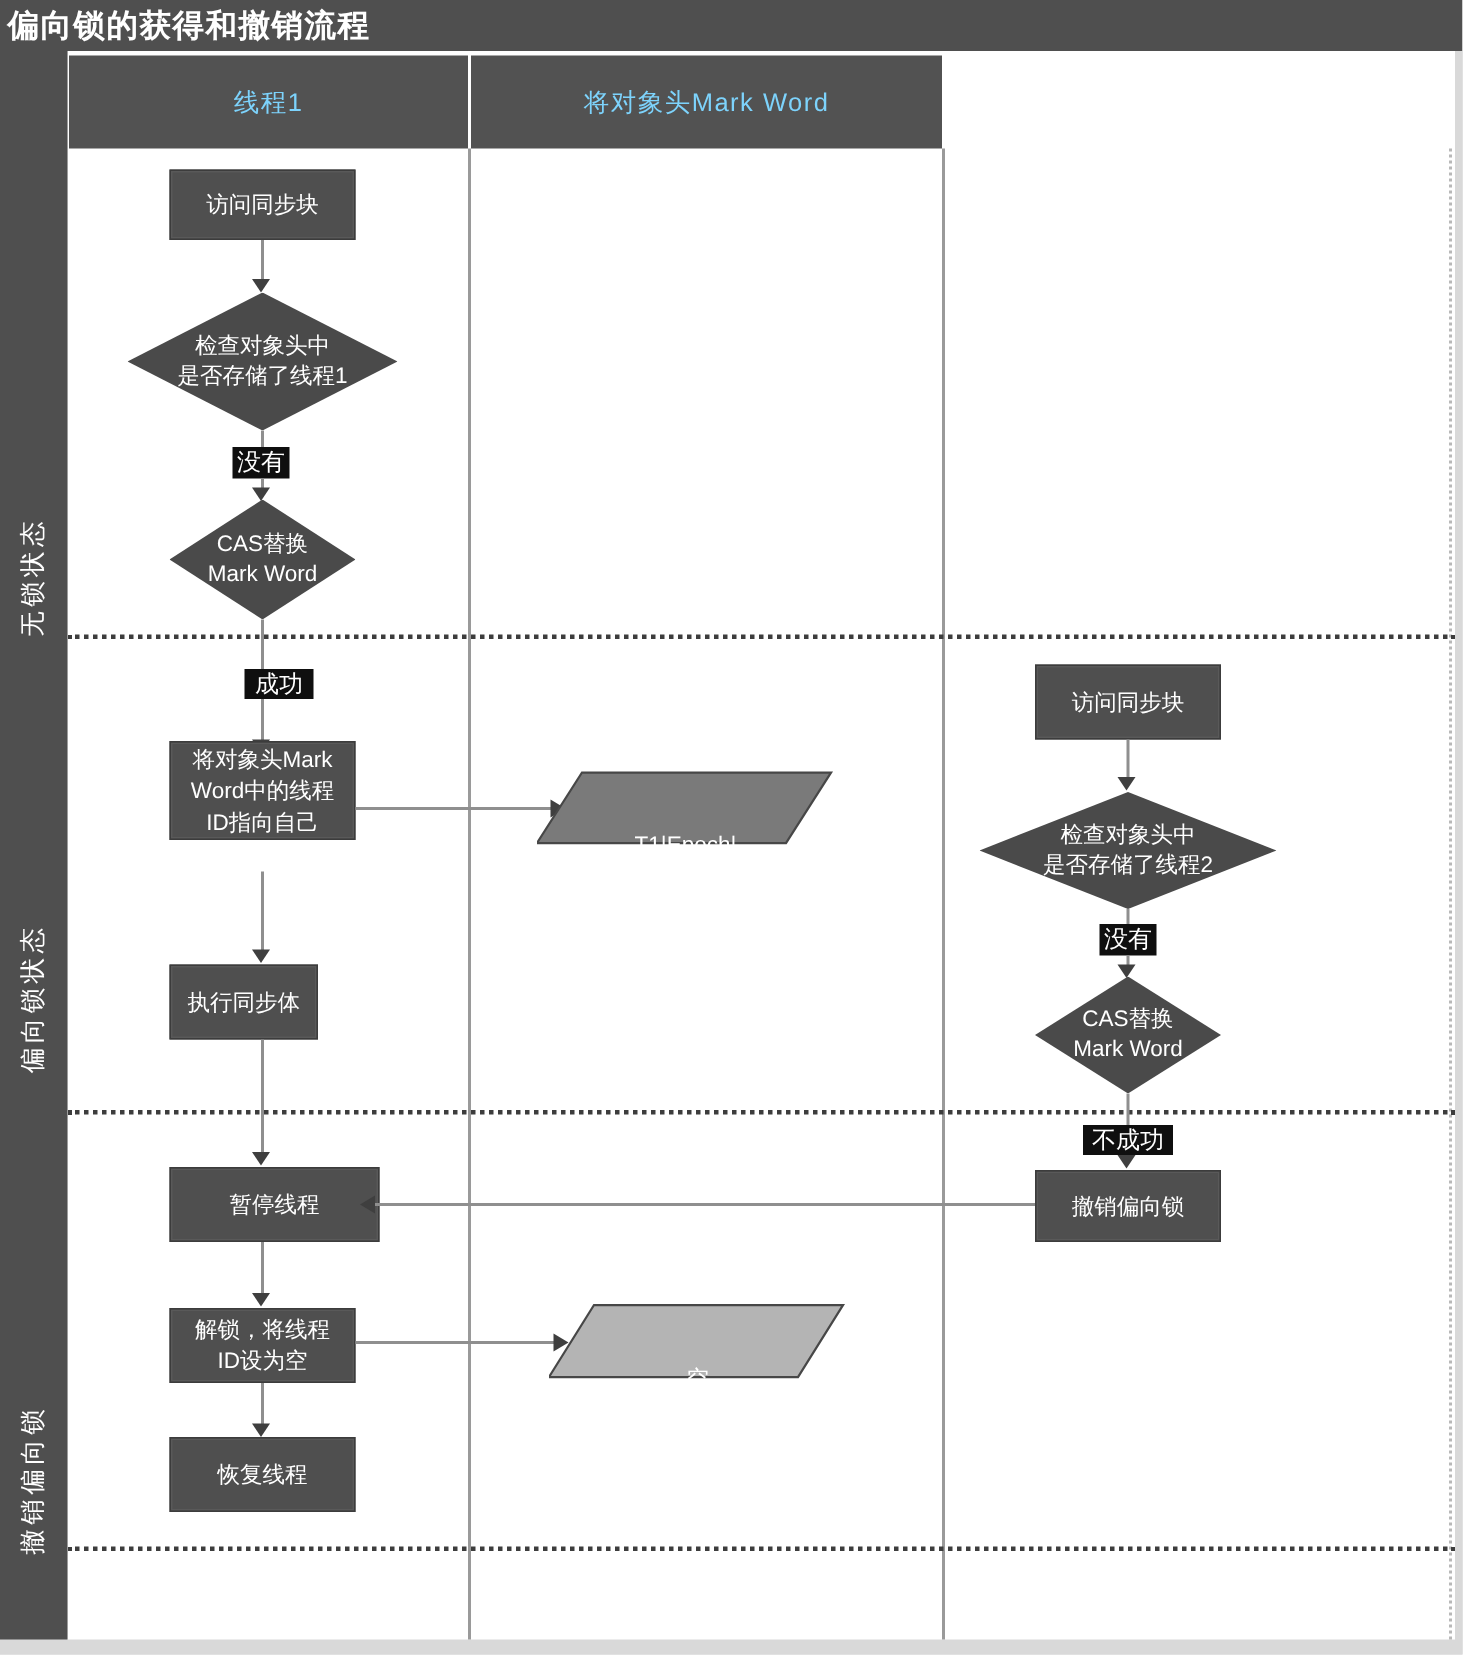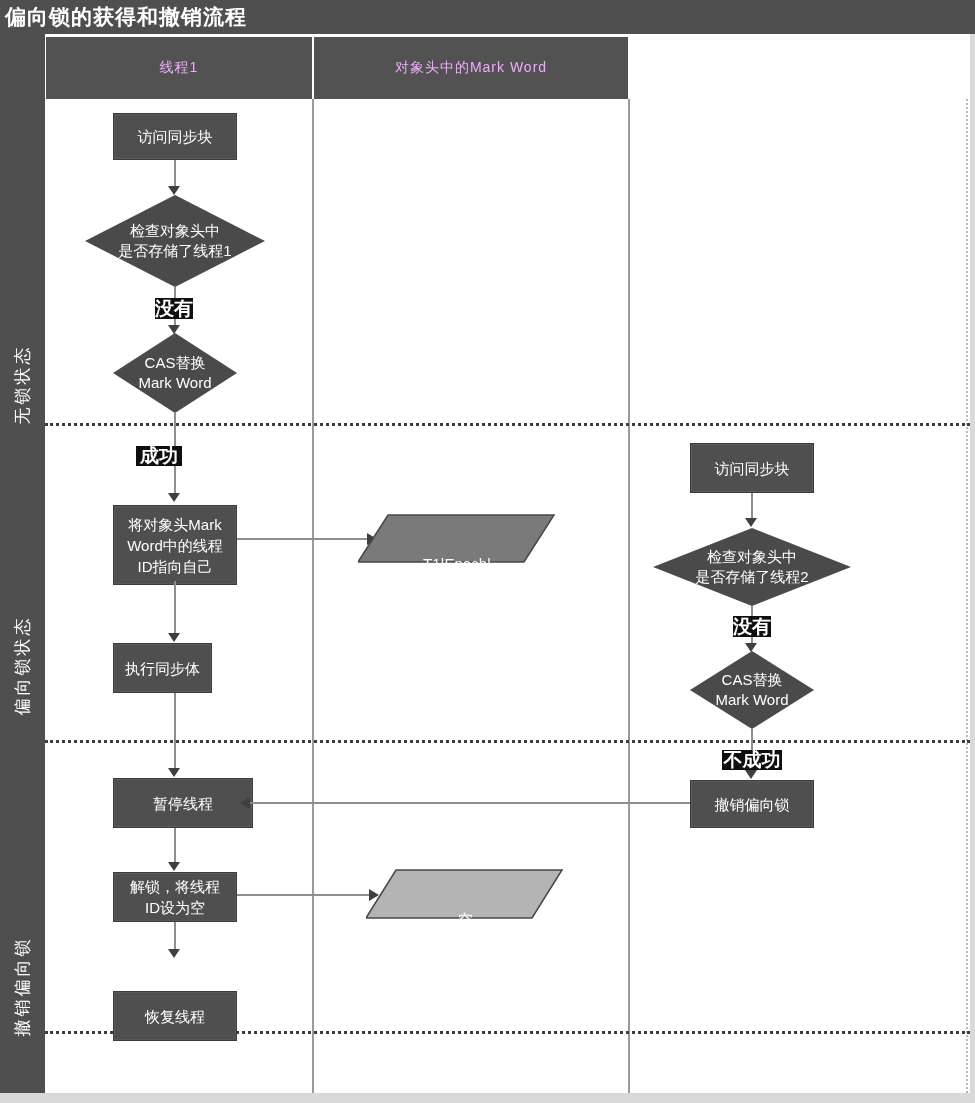--- a/index.html
+++ b/index.html
@@ -10,36 +10,36 @@
   .abs { position:absolute; }
   .pre { white-space:pre-line; }
 
   #title-bar { left:0; top:0; width:975px; height:34px; background:#4f4f4f; display:flex; align-items:center; }
   #title-text { color:#fff; font-size:21px; font-weight:bold; padding-left:5px; letter-spacing:1px; }
 
   #body-bg { left:45px; top:34px; width:925px; height:1059px; background:#ffffff; }
   #sidebar { left:0; top:34px; width:45px; height:1059px; background:#4f4f4f; }
 
   .lane-header { top:37px; height:62px; background:#525252; display:flex; align-items:center; justify-content:center;
-                 color:#f0abfc; font-size:14px; letter-spacing:1px; }
+                 color:#7dd3fc; font-size:17px; letter-spacing:1px; }
 
   .vsep { top:99px; height:994px; width:2px; background:#9a9a9a; }
   .vsep-dotted { top:99px; height:994px; width:0; border-left:2px dotted #b8b8b8; }
   .hdash { left:45px; width:925px; height:0; border-top:3px dotted #3d3d3d; }
 
   .side-label { width:220px; text-align:center; color:#fff; font-size:17px; letter-spacing:3px;
                 transform:rotate(-90deg); transform-origin:center; }
 
   .node { background:#4f4f4f; border:1px solid #3c3c3c; color:#fff; font-size:15px; line-height:1.4;
           display:flex; align-items:center; justify-content:center; text-align:center;
           box-shadow:0 0 0 1px rgba(255,255,255,0.06) inset; }
   .diamond { background:#4a4a4a; color:#fff; font-size:15px; line-height:1.35;
              display:flex; align-items:center; justify-content:center; text-align:center;
              clip-path:polygon(50% 0%, 100% 50%, 50% 100%, 0% 50%); }
-  .chip { background:#0f0f0f; color:#fff; font-size:19px; font-weight:bold;
+  .chip { background:#0f0f0f; color:#fff; font-size:16px; font-weight:normal;
           display:flex; align-items:center; justify-content:center; text-align:center; }
 
   .lv { width:2px; background:#8f8f8f; }
   .lh { height:2px; background:#8f8f8f; }
   .ahd { width:0; height:0; border-left:6px solid transparent; border-right:6px solid transparent; border-top:9px solid #3f3f3f; }
   .ahr { width:0; height:0; border-top:6px solid transparent; border-bottom:6px solid transparent; border-left:10px solid #3f3f3f; }
   .ahl { width:0; height:0; border-top:6px solid transparent; border-bottom:6px solid transparent; border-right:10px solid #3f3f3f; }
 
   .mw-text { display:flex; align-items:center; justify-content:center; text-align:center;
              color:#fff; font-size:15px; line-height:1.45;margin-top:36px; }
@@ -54,21 +54,21 @@
   </div>
 
   <div class="abs" id="body-bg"></div>
 
   <div class="abs" id="sidebar"></div>
   <div class="abs side-label" style="left:-88px; top:373px;">无锁状态</div>
   <div class="abs side-label" style="left:-88px; top:654px;">偏向锁状态</div>
   <div class="abs side-label" style="left:-88px; top:975px;">撤销偏向锁</div>
 
   <div class="abs lane-header" style="left:46px; width:266px;">线程1</div>
-  <div class="abs lane-header" style="left:314px; width:314px;">对象头中的Mark Word</div>
+  <div class="abs lane-header" style="left:314px; width:314px;">将对象头Mark Word</div>
 
   <div class="abs vsep" style="left:312px;"></div>
   <div class="abs vsep" style="left:628px;"></div>
   <div class="abs vsep-dotted" style="left:966px;"></div>
 
   <div class="abs hdash" style="top:423px;"></div>
   <div class="abs hdash" style="top:740px;"></div>
   <div class="abs hdash" style="top:1031px;"></div>
 
   <div class="abs node" style="left:113px; top:113px; width:124px; height:47px;">访问同步块</div>
@@ -81,25 +81,25 @@
 
   <div class="abs lv" style="left:174px; top:287px; height:11px;"></div>
   <div class="abs chip" style="left:155px; top:298px; width:38px; height:21px;">没有</div>
   <div class="abs lv" style="left:174px; top:319px; height:7px;"></div>
   <div class="abs ahd" style="left:168px; top:325px;"></div>
 
   <div class="abs diamond pre" style="left:113px; top:333px; width:124px; height:80px;">CAS替换
 Mark Word</div>
 
   <div class="abs lv" style="left:174px; top:413px; height:33px;"></div>
-  <div class="abs chip" style="left:136px; top:446px; width:46px; height:20px;">成功</div>
+  <div class="abs chip" style="left:163px; top:446px; width:46px; height:20px;">成功</div>
   <div class="abs lv" style="left:174px; top:466px; height:28px;"></div>
   <div class="abs ahd" style="left:168px; top:493px;"></div>
 
-  <div class="abs node pre" style="left:113px; top:505px; width:124px; height:80px;">将对象头Mark
+  <div class="abs node pre" style="left:113px; top:494px; width:124px; height:66px;">将对象头Mark
 Word中的线程
 ID指向自己</div>
 
   <div class="abs lv" style="left:174px; top:581px; height:53px;"></div>
   <div class="abs ahd" style="left:168px; top:633px;"></div>
 
   <div class="abs node" style="left:113px; top:643px; width:99px; height:50px;">执行同步体</div>
 
   <div class="abs lv" style="left:174px; top:693px; height:76px;"></div>
   <div class="abs ahd" style="left:168px; top:768px;"></div>
@@ -108,21 +108,21 @@
 
   <div class="abs lv" style="left:174px; top:828px; height:35px;"></div>
   <div class="abs ahd" style="left:168px; top:862px;"></div>
 
   <div class="abs node pre" style="left:113px; top:872px; width:124px; height:50px;">解锁，将线程
 ID设为空</div>
 
   <div class="abs lv" style="left:174px; top:922px; height:28px;"></div>
   <div class="abs ahd" style="left:168px; top:949px;"></div>
 
-  <div class="abs node" style="left:113px; top:958px; width:124px; height:50px;margin-top:33px;">恢复线程</div>
+  <div class="abs node" style="left:113px; top:958px; width:124px; height:50px;">恢复线程</div>
 
   <div class="abs lh" style="left:237px; top:538px; width:131px;"></div>
   <div class="abs ahr" style="left:367px; top:533px;"></div>
 
   <svg class="abs" style="left:358px; top:514px;" width="198" height="50">
     <polygon points="30,1 196,1 166,48 0,48" stroke-width="1.5" fill="#7a7a7a" stroke="#474747"></polygon>
   </svg>
   <div class="abs mw-text pre" style="left:358px; top:514px; width:198px; height:50px;">T1|Epoch|
 1|01</div>
 

